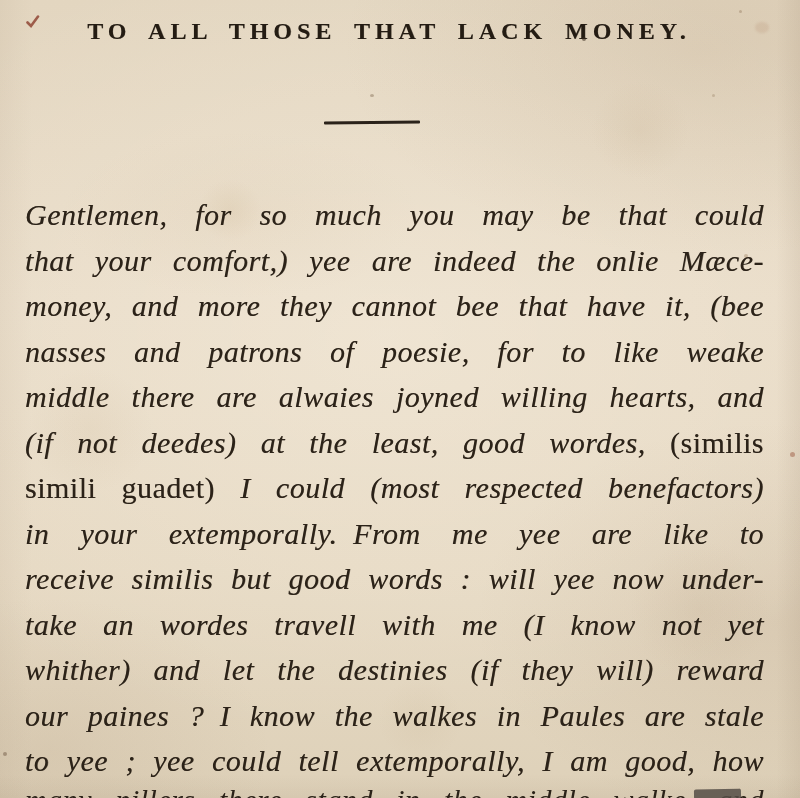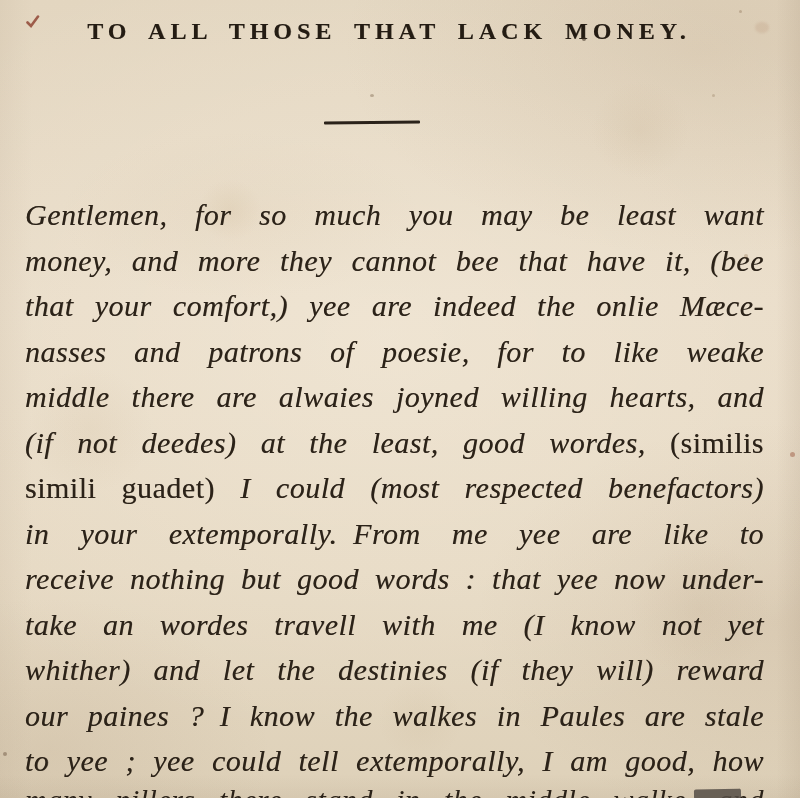--- a/index.html
+++ b/index.html
@@ -154,29 +154,29 @@
     <svg width="14" height="14" viewBox="0 0 14 14">
       <path d="M1.5 7.5 L5 11 L12 1.5" fill="none" stroke="#8b3d2c" stroke-width="2.6" stroke-linecap="round" opacity="0.8"></path>
     </svg>
   </div>
 
   <h1 class="heading">TO ALL THOSE THAT LACK MONEY.</h1>
 
   <div class="divider"></div>
 
   <div class="body-text" id="body-text">
-      <div class="line"><span>Gentlemen, for so much you may be least want</span></div>
+      <div class="line"><span>Gentlemen, for so much you may be that could</span></div>
+      <div class="line"><span>that your comfort,) yee are indeed the onlie Mæce-</span></div>
       <div class="line"><span>money, and more they cannot bee that have it, (bee</span></div>
-      <div class="line"><span>that your comfort,) yee are indeed the onlie Mæce-</span></div>
       <div class="line"><span>nasses and patrons of poesie, for to like weake</span></div>
       <div class="line"><span>middle there are alwaies joyned willing hearts, and</span></div>
       <div class="line"><span>(if not deedes) at the least, good wordes, </span><span class="roman">(similis</span></div>
       <div class="line"><span class="roman">simili guadet) </span><span>I could (most respected benefactors)</span></div>
       <div class="line"><span>in your extemporally. From me yee are like to</span></div>
-      <div class="line"><span>receive nothing but good words : that yee now under-</span></div>
+      <div class="line"><span>receive similis but good words : will yee now under-</span></div>
       <div class="line"><span>take an wordes travell with me (I know not yet</span></div>
       <div class="line"><span>whither) and let the destinies (if they will) reward</span></div>
       <div class="line"><span>our paines ? I know the walkes in Paules are stale</span></div>
       <div class="line"><span>to yee ; yee could tell extemporally, I am good, how</span></div>
     </div>
 
   <div class="partial-line" id="partial-line"><span>many pillers there stand in the middle walke, and</span></div>
 
   <div class="ink-smudge"></div>
 

